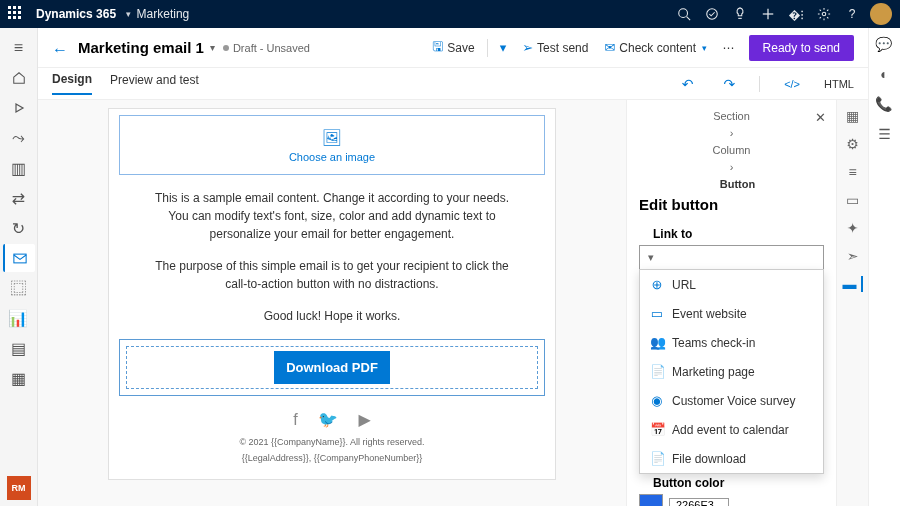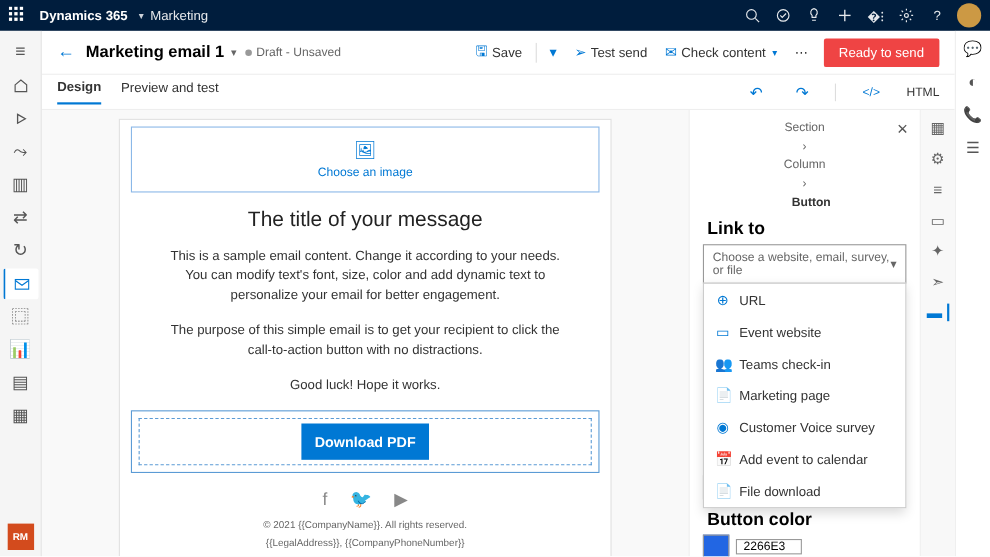--- a/index.html
+++ b/index.html
@@ -22,21 +22,21 @@
 .cmdbar { height: 40px; display: flex; align-items: center; padding: 0 14px; border-bottom: 1px solid #eee; }
 .cmdbar .back { color: #0078d4; font-size: 16px; margin-right: 10px; cursor: pointer; }
 .cmdbar .title { font-weight: 600; font-size: 15px; margin-right: 6px; }
 .cmdbar .chev2 { font-size: 10px; color: #666; margin-right: 8px; }
 .cmdbar .status-dot { width: 6px; height: 6px; border-radius: 50%; background: #999; margin-right: 4px; }
 .cmdbar .status { font-size: 11px; color: #666; }
 .cmdbar .spacer { flex: 1; }
 .cmdbar .cbtn { font-size: 12px; color: #333; display: flex; align-items: center; gap: 4px; padding: 4px 8px; cursor: pointer; }
 .cmdbar .cbtn .ci { color: #0078d4; font-size: 13px; }
 .cmdbar .divider { width: 1px; height: 18px; background: #ddd; margin: 0 4px; }
-.cmdbar .primary { background: #ef4444; color: #fff; padding: 6px 14px; font-size: 12px; border-radius: 2px; cursor: pointer; margin-left: 6px; }
+.cmdbar .primary { background: #6d28d9; color: #fff; padding: 6px 14px; font-size: 12px; border-radius: 2px; cursor: pointer; margin-left: 6px; }
 .subtabs { height: 32px; display: flex; align-items: center; padding: 0 14px; border-bottom: 1px solid #eee; gap: 18px; font-size: 12px; }
 .subtabs .tab { padding-bottom: 7px; cursor: pointer; color: #333; }
 .subtabs .tab.active { border-bottom: 2px solid #0078d4; font-weight: 600; }
 .subtabs .spacer { flex: 1; }
 .subtabs .ricon { color: #0078d4; font-size: 14px; cursor: pointer; padding: 0 6px; }
 .subtabs .rdivider { width: 1px; height: 16px; background: #ddd; }
 .subtabs .html { font-size: 11px; color: #333; cursor: pointer; }
 .workbench { flex: 1; display: flex; overflow: hidden; background: #f9f9f9; }
 .canvas { flex: 1; padding: 8px 70px; overflow: hidden; }
 .emailbox { background: #fff; border: 1px solid #e0e0e0; padding: 0 0 10px; text-align: center; }
@@ -48,21 +48,21 @@
 .btnblock .inner { border: 1px dashed #5b9bd5; padding: 4px; }
 .btnblock button { background: #0078d4; color: #fff; border: none; padding: 9px 12px; font-size: 13px; font-weight: 600; cursor: pointer; }
 .social { margin: 14px 0 8px; color: #888; font-size: 16px; }
 .social span { margin: 0 8px; }
 .foot { font-size: 9px; color: #666; margin: 6px 0; }
 .panel { width: 210px; background: #fff; border-left: 1px solid #eee; padding: 10px 12px; font-size: 12px; position: relative; overflow: visible; }
 .panel .crumbs { font-size: 11px; color: #666; display: flex; align-items: center; gap: 5px; flex-direction: column; }
 .panel .crumbs .bold { color: #333; font-weight: 600; padding-left: 12px; }
 .panel .close { position: absolute; right: 10px; top: 10px; color: #555; cursor: pointer; font-size: 13px; }
 .panel h3 { font-size: 15px; font-weight: 600; margin: 6px 0 14px; }
-.panel .lbl { font-size: 16px; font-weight: 600; margin: 10px 4px 4px; display: block; }
+.panel .lbl { font-size: 12px; font-weight: 600; margin: 10px 14px 4px; display: block; }
 .panel .drop { border: 1px solid #999; padding: 5px 8px; font-size: 11px; color: #666; display: flex; justify-content: space-between; align-items: center; cursor: pointer; position: relative; }
 .menu { position: absolute; top: 100%; left: -1px; right: -1px; background: #fff; border: 1px solid #ccc; box-shadow: 0 4px 10px rgba(0,0,0,0.15); z-index: 50; }
 .menu .mitem { padding: 7px 10px; font-size: 12px; color: #333; display: flex; align-items: center; gap: 8px; cursor: pointer; }
 .menu .mitem .mi { color: #0078d4; font-size: 13px; width: 14px; text-align: center; }
 .panel .colorrow { display: flex; gap: 6px; align-items: center; margin: 4px 0; }
 .panel .swatch { width: 24px; height: 22px; border: 1px solid #999; }
 .panel .cinput { border: 1px solid #999; padding: 0 6px; font-size: 11px; width: 60px; }
 .panel .fmt { display: flex; gap: 10px; margin-left: auto; font-size: 13px; }
 .panel .slider { display: flex; align-items: center; gap: 8px; margin-top: 6px; }
 .panel .track { flex: 1; height: 3px; background: #ccc; position: relative; }
@@ -203,21 +203,20 @@
       <span class="html">HTML</span>
     </div>
 
     <div class="workbench">
       <div class="canvas">
         <div class="emailbox">
           <div class="imgplace">
             <span class="pic">🖼</span>
             <span>Choose an image</span>
           </div>
-          <h2>The title of your message</h2>
           <p>This is a sample email content. Change it according to your needs. You can modify text's font, size, color and add dynamic text to personalize your email for better engagement.</p>
           <p>The purpose of this simple email is to get your recipient to click the call-to-action button with no distractions.</p>
           <p>Good luck! Hope it works.</p>
           <div class="btnblock">
             <div class="inner">
               <button>Download PDF</button>
             </div>
           </div>
           <div class="social">
             <span>f</span>
@@ -231,23 +230,23 @@
 
       <div class="panel">
         <span class="close">✕</span>
         <div class="crumbs">
           <span>Section</span>
             <span>›</span>
           <span>Column</span>
             <span>›</span>
           <span class="bold">Button</span>
         </div>
+        <h3>Edit button</h3>
         <span class="lbl">Link to</span>
         <div class="drop">
-          <span>Choose a website, email, survey, or file</span>
           <span>▾</span>
           <div class="menu">
             <div class="mitem">
                 <span class="mi">⊕</span>
                 <span>URL</span>
               </div>
             <div class="mitem">
                 <span class="mi">▭</span>
                 <span>Event website</span>
               </div>

